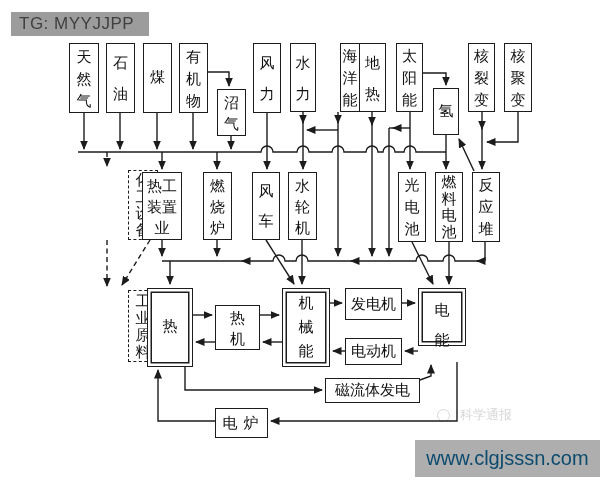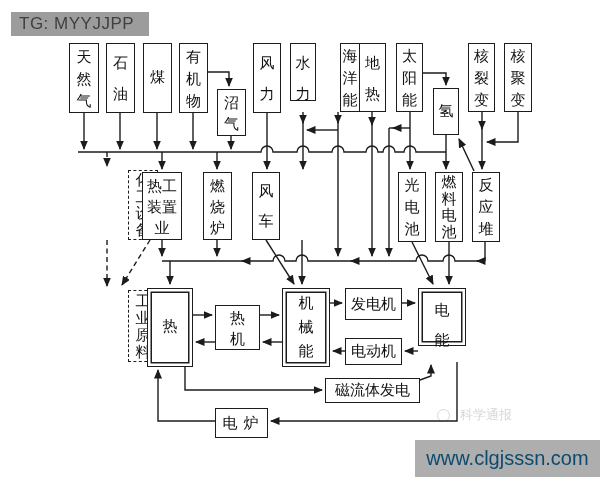--- a/index.html
+++ b/index.html
@@ -115,32 +115,33 @@
       <path class="ar d" d="M150 240 L122 285"></path>
     </g>
   </svg>
 
   <div class="nd" style="left:69px;top:43px;width:30px;height:70px;--lh:22px;--pt:2px">天然气</div>
   <div class="nd" style="left:106px;top:43px;width:29px;height:70px;--lh:31px;--pt:3px">石油</div>
   <div class="nd" style="left:143px;top:43px;width:29px;height:70px;--lh:66px">煤</div>
   <div class="nd" style="left:179px;top:43px;width:29px;height:70px;--lh:22px;--pt:2px">有机物</div>
   <div class="nd" style="left:217px;top:89px;width:29px;height:47px;--lh:21px;--pt:2px">沼气</div>
   <div class="nd" style="left:253px;top:43px;width:28px;height:70px;--lh:31px;--pt:3px">风力</div>
-  <div class="nd" style="left:290px;top:43px;width:26px;height:58px;--lh:31px;--pt:3px">水力</div>
+  <div class="nd" style="left:290px;top:43px;width:26px;height:69px;--lh:31px;--pt:3px">水力</div>
   <div class="nd" style="left:340px;top:43px;width:20px;height:69px;--lh:22px;--pt:1px">海洋能</div>
   <div class="nd" style="left:359px;top:43px;width:27px;height:69px;--lh:31px;--pt:3px">地热</div>
   <div class="nd" style="left:396px;top:43px;width:27px;height:69px;--lh:22px;--pt:1px">太阳能</div>
   <div class="nd" style="left:433px;top:88px;width:26px;height:47px;--lh:44px">氢</div>
   <div class="nd" style="left:468px;top:43px;width:27px;height:69px;--lh:22px;--pt:1px">核裂变</div>
   <div class="nd" style="left:504px;top:43px;width:28px;height:69px;--lh:22px;--pt:1px">核聚变</div>
 
   <div class="nd dash" style="left:92px;top:170px;width:30px;height:70px;--lh:16.5px;--pt:1px">化工设备</div>
   <div class="nd" style="left:142px;top:172px;width:40px;height:68px;--lh:21px;--pt:2px;--px:4px">热工装置业</div>
   <div class="nd" style="left:203px;top:172px;width:29px;height:68px;--lh:21px;--pt:2px">燃烧炉</div>
   <div class="nd" style="left:252px;top:172px;width:28px;height:68px;--lh:30px;--pt:3px">风车</div>
+  <div class="nd" style="left:288px;top:172px;width:29px;height:68px;--lh:21px;--pt:2px">水轮机</div>
   <div class="nd" style="left:398px;top:172px;width:28px;height:70px;--lh:22px;--pt:1px">光电池</div>
   <div class="nd" style="left:435px;top:172px;width:28px;height:70px;--lh:16.5px;--pt:1px">燃料电池</div>
   <div class="nd" style="left:472px;top:172px;width:28px;height:70px;--lh:22px;--pt:1px">反应堆</div>
 
   <div class="nd dash" style="left:92px;top:290px;width:30px;height:72px;--lh:17px;--pt:1px">工业原料</div>
   <div class="nd dbl" style="left:147px;top:288px;width:46px;height:79px;--lh:73px">热</div>
   <div class="nd" style="left:215px;top:305px;width:45px;height:45px;--lh:21px;--pt:1px;--px:12px">热机</div>
   <div class="nd dbl" style="left:282px;top:288px;width:48px;height:79px;--lh:24px;--pt:2px;--px:14px">机械能</div>
   <div class="nd" style="left:345px;top:288px;width:57px;height:32px;--lh:29px">发电机</div>
   <div class="nd" style="left:345px;top:338px;width:57px;height:27px;--lh:24px">电动机</div>

